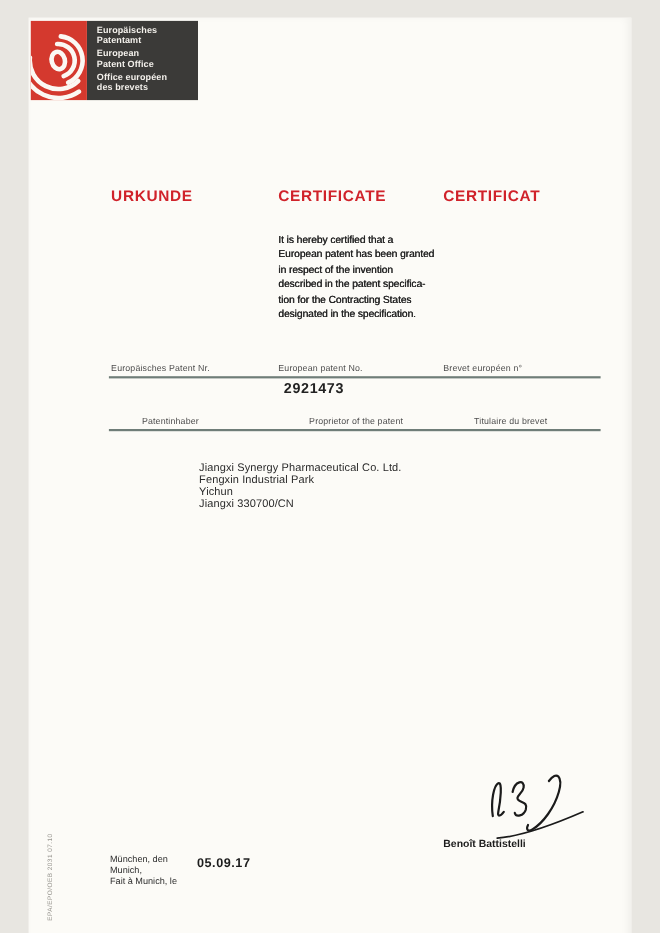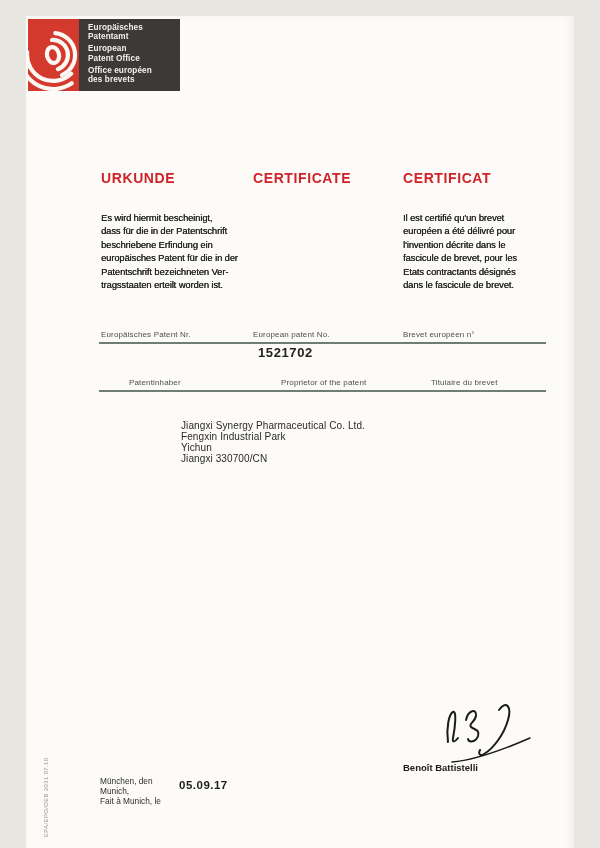--- a/index.html
+++ b/index.html
@@ -64,39 +64,33 @@
 Patent Office</div>
       <div class="logo-line pre">Office européen
 des brevets</div>
     </div>
   </header>
 
   <div class="heading col1">URKUNDE</div>
   <div class="heading col2">CERTIFICATE</div>
   <div class="heading col3">CERTIFICAT</div>
 
-  <div class="bodytext pre col1">Es wird hiermit bescheinigt,
-dass für die in der Patentschrift
-beschriebene Erfindung ein
-europäisches Patent für die in der
-Patentschrift bezeichneten Ver-
-tragsstaaten erteilt worden ist.</div>
-  <div class="bodytext pre col3">Il est certifié qu'un brevet
-européen a été délivré pour
-l'invention décrite dans le
-fascicule de brevet, pour les
-Etats contractants désignés
-dans le fascicule de brevet.</div>
+  <div class="bodytext pre col2">It is hereby certified that a
+European patent has been granted
+in respect of the invention
+described in the patent specifica-
+tion for the Contracting States
+designated in the specification.</div>
 
   <div class="fieldlabel row1 col1">Europäisches Patent Nr.</div>
   <div class="fieldlabel row1 col2">European patent No.</div>
   <div class="fieldlabel row1 col3">Brevet européen n°</div>
   <div class="rule rule1"></div>
 
-  <div class="patent-number">1521702</div>
+  <div class="patent-number">2921473</div>
 
   <div class="fieldlabel row2 col1">Patentinhaber</div>
   <div class="fieldlabel row2 col2">Proprietor of the patent</div>
   <div class="fieldlabel row2 col3">Titulaire du brevet</div>
   <div class="rule rule2"></div>
 
   <div class="address pre">Jiangxi Synergy Pharmaceutical Co. Ltd.
 Fengxin Industrial Park
 Yichun
 Jiangxi 330700/CN</div>

